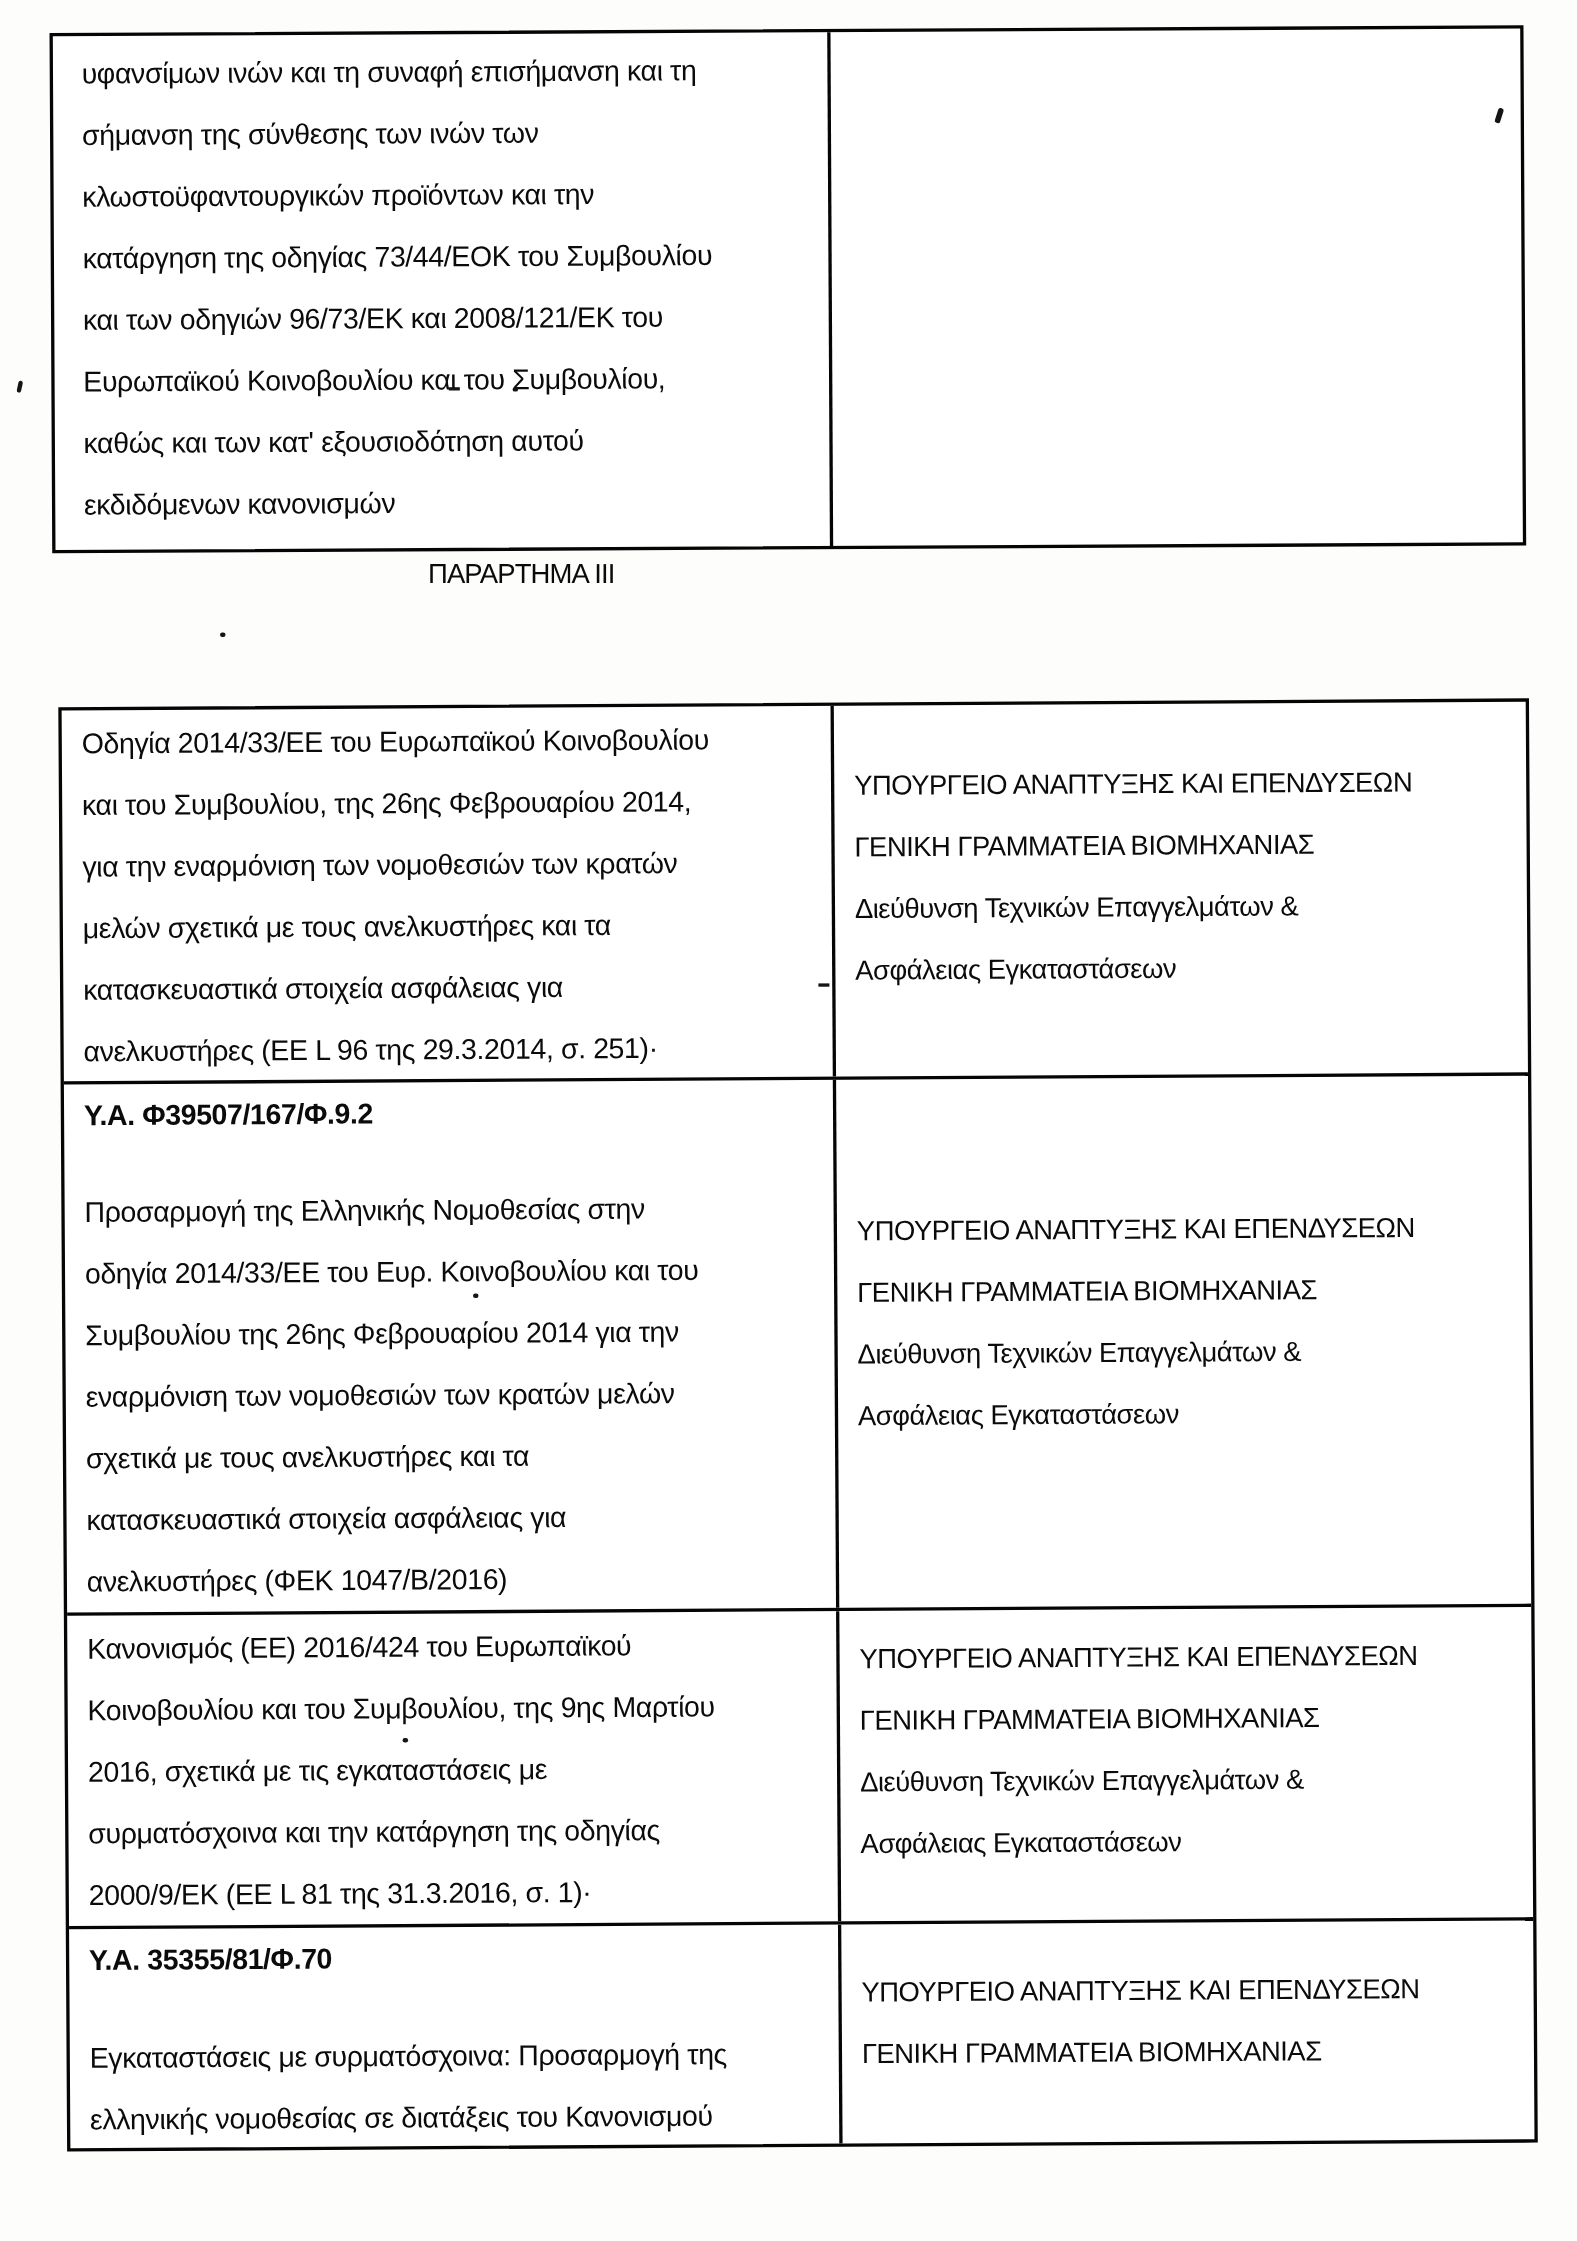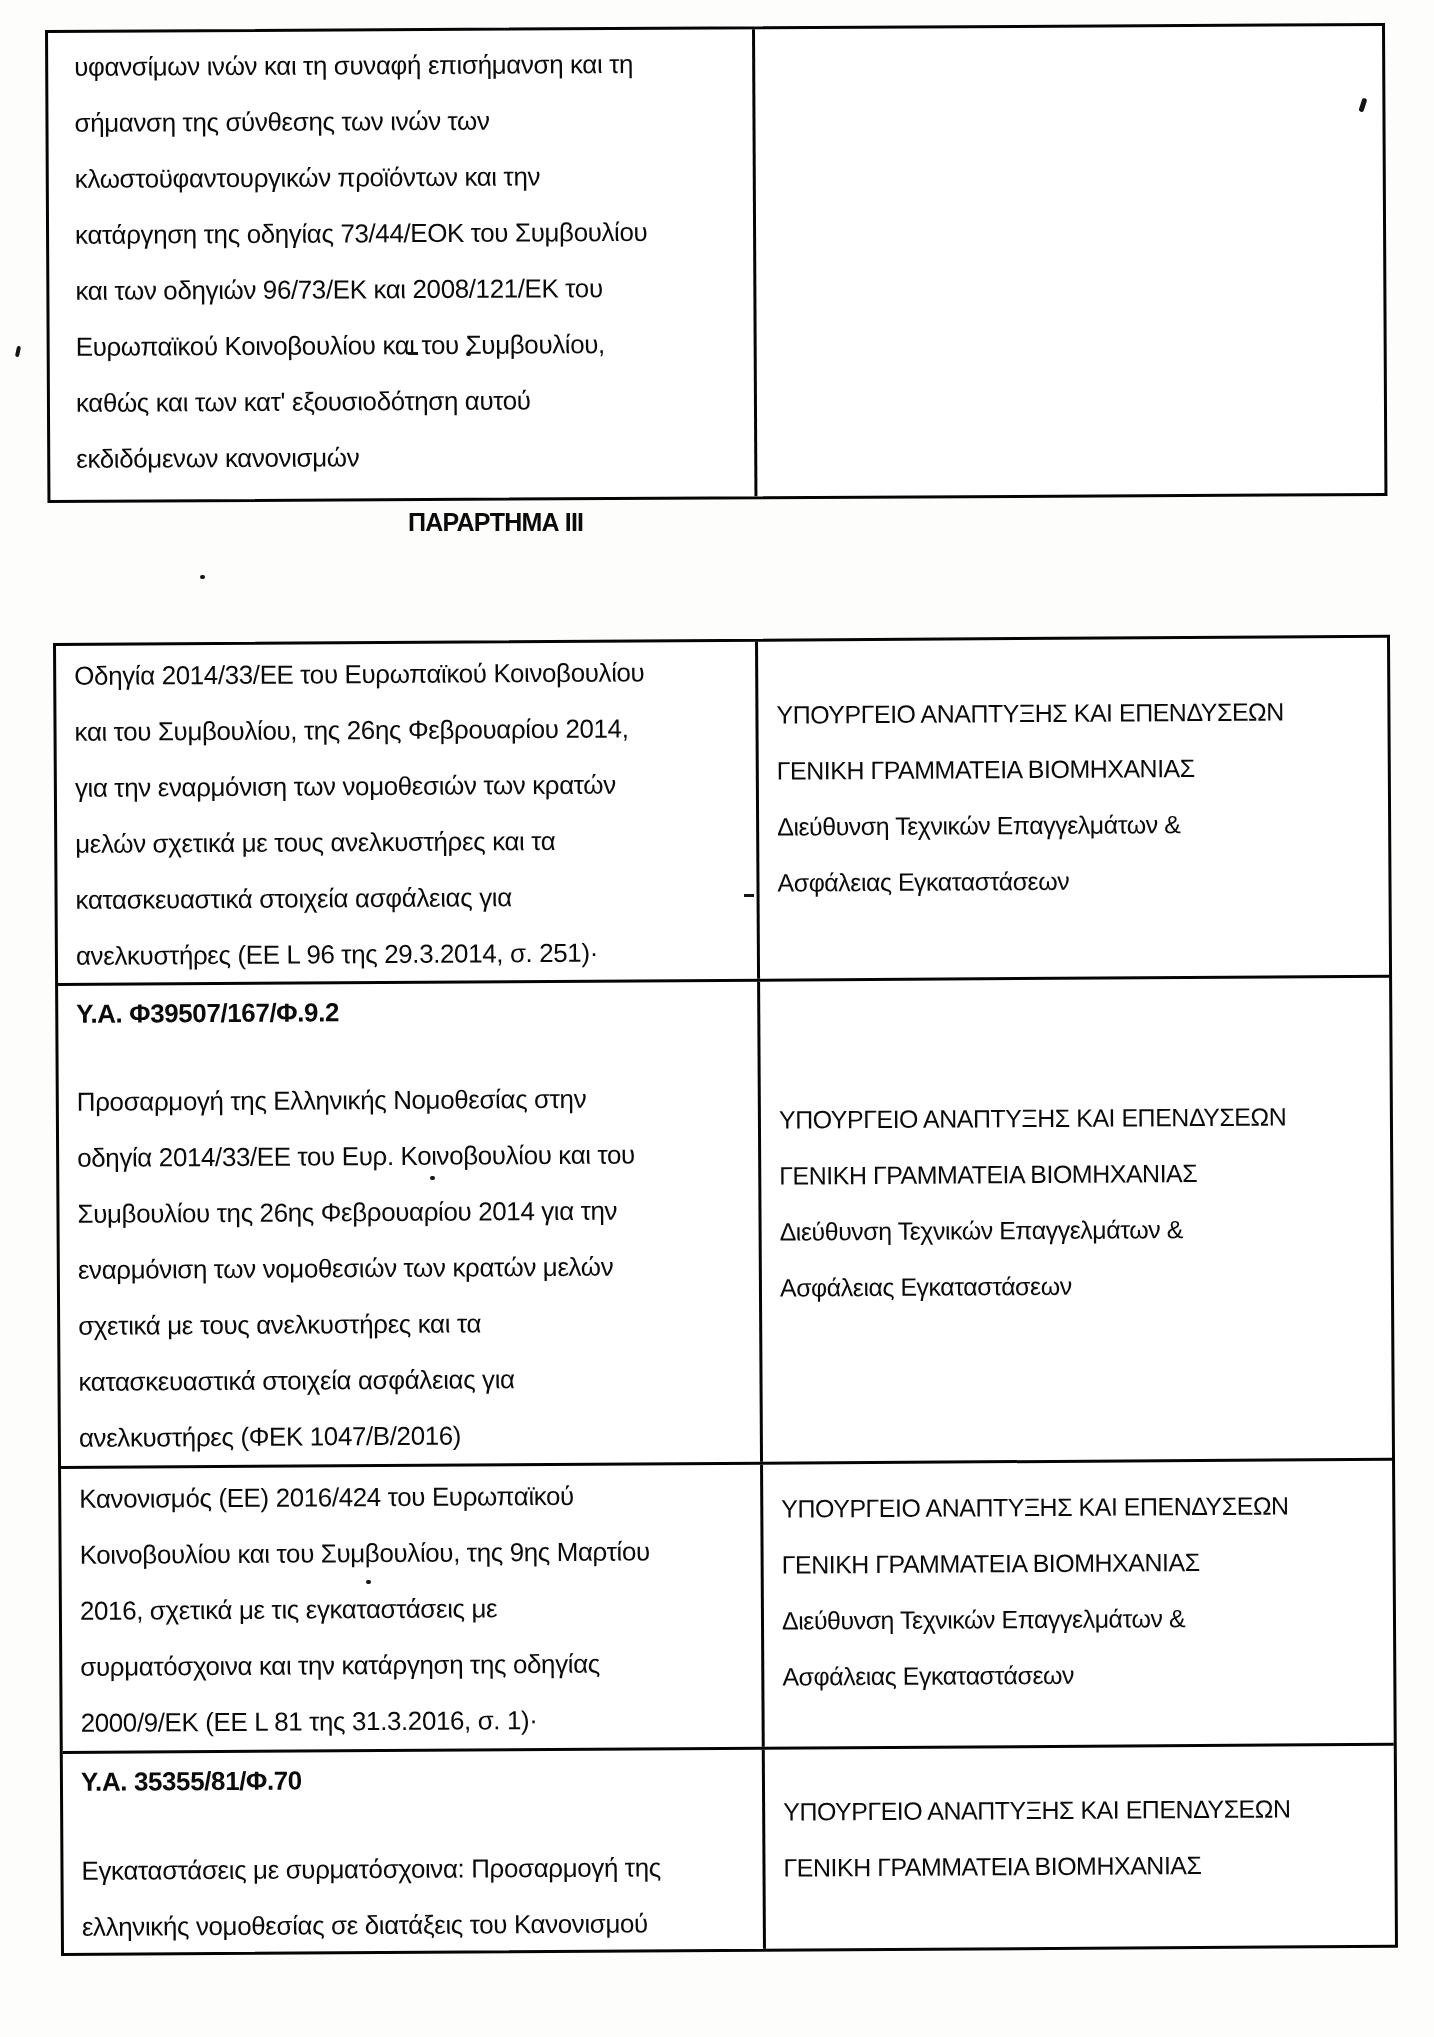--- a/index.html
+++ b/index.html
@@ -15,21 +15,21 @@
     border:3px solid #050505;display:flex;box-sizing:border-box;
     transform:rotate(-0.3deg);transform-origin:left top;background:#fff;
   }
   .t1-left{
     width:707px;box-sizing:border-box;border-right:3px solid #050505;
     padding:6px 18px 0 26px;font-size:26px;line-height:56px;letter-spacing:-0.4px;
   }
   .t1-right{flex:1;position:relative;}
   
   .annex-heading{
-    position:absolute;left:408px;top:508px;font-size:25px;font-weight:bold;
+    position:absolute;left:389px;top:508px;font-size:25px;font-weight:normal;
     letter-spacing:-0.8px;
   }
   
   .t2{
     position:absolute;left:53px;top:643px;width:1337px;
     border:3px solid #050505;box-sizing:border-box;background:#fff;
     transform:rotate(-0.35deg);transform-origin:left top;
   }
   .row{display:flex;box-sizing:border-box;}
   .row + .row{border-top:3px solid #050505;}

